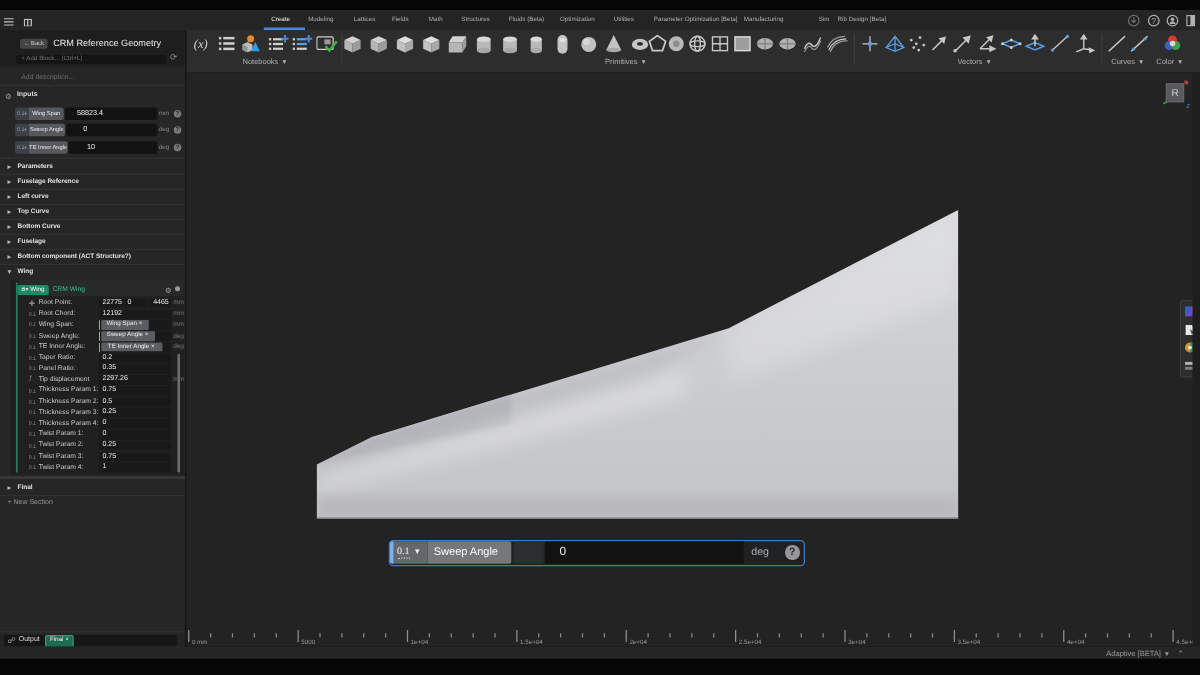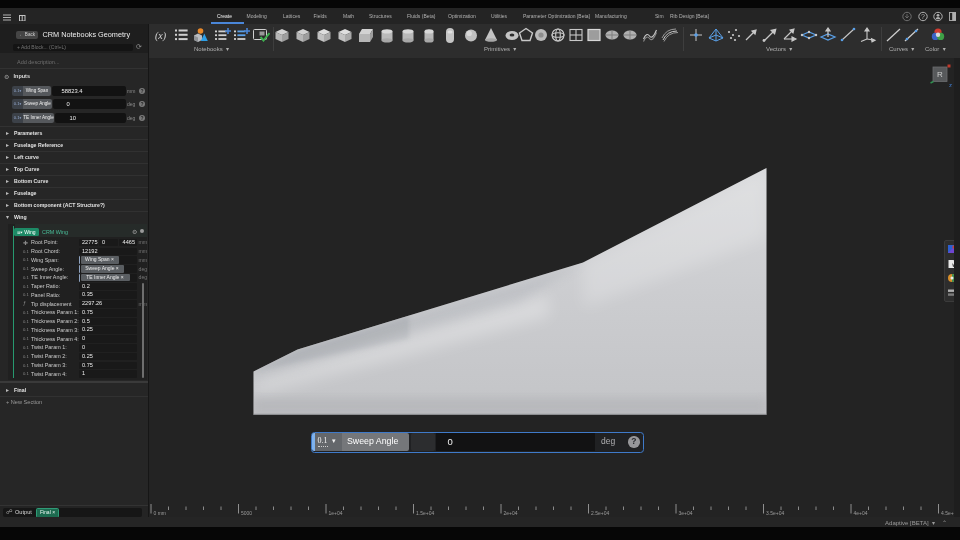--- a/index.html
+++ b/index.html
@@ -281,21 +281,21 @@
       <circle cx="5.4" cy="9.4" r="3.6" fill="#3a62c4"></circle>
       <circle cx="10.6" cy="9.4" r="3.6" fill="#3f9f46"></circle>
       <circle cx="8" cy="7.8" r="2.2" fill="#d8d8d8"></circle>
     </svg>
   </div>
 
   <div class="abs" id="leftpanel" style="left:0;top:24px;width:148px;height:481px;background:#262626;font-family:'Liberation Sans',sans-serif;">
     <div class="abs" style="left:0;top:0;width:148px;height:29px;background:#1e1e1e;"></div>
 
     <div class="abs" style="left:15.8px;top:6.5px;width:22.5px;height:8px;background:#454545;border-radius:2px;color:#cfcfcf;font-size:4.6px;line-height:8px;text-align:center;">← Back</div>
-    <div class="abs" style="left:42.5px;top:6px;color:#ececec;font-size:7.3px;">CRM Notebooks Geometry</div>
+    <div class="abs" style="left:42.5px;top:6px;color:#ececec;font-size:7.3px;">CRM Reference Geometry</div>
     <div class="abs" style="left:13px;top:19.5px;width:120px;height:7.5px;background:#141414;border-radius:2px;color:#757575;font-size:5px;line-height:7.5px;padding-left:4px;box-sizing:border-box;">+ Add Block... (Ctrl+L)</div>
     <div class="abs" style="left:136px;top:19px;color:#909090;font-size:7px;line-height:8px;">⟳</div>
 
     <div class="abs" style="left:17px;top:35px;color:#6f6f6f;font-size:5.5px;">Add description...</div>
     <div class="abs" style="left:0;top:44px;width:148px;height:1px;background:#323232;"></div>
 
     <div class="abs" style="left:4px;top:48.5px;color:#9a9a9a;font-size:6px;">⚙</div>
     <div class="abs" style="left:13.5px;top:48.5px;color:#dcdcdc;font-size:5.5px;font-weight:bold;">Inputs</div>
 
     <div class="irow" style="top:61.5px;width:132px;">

